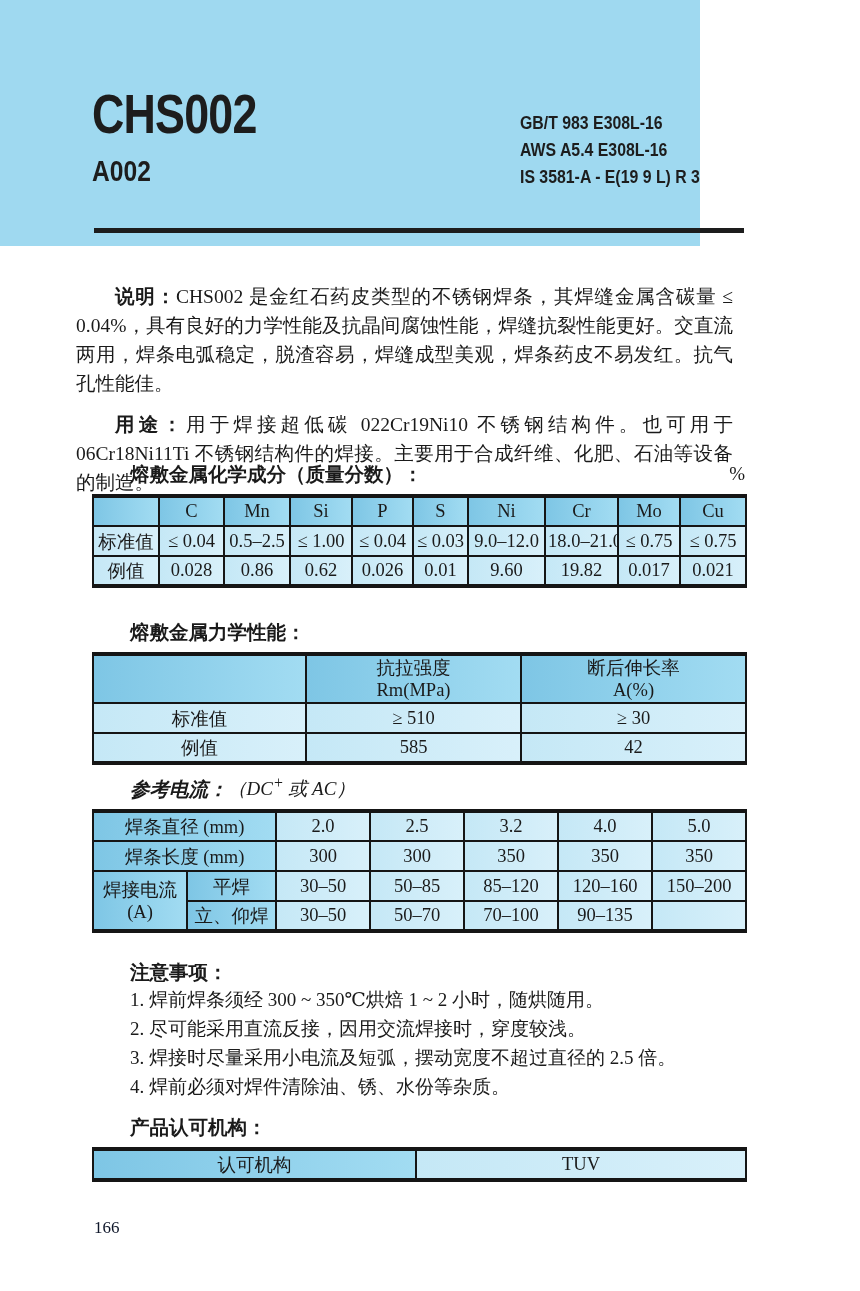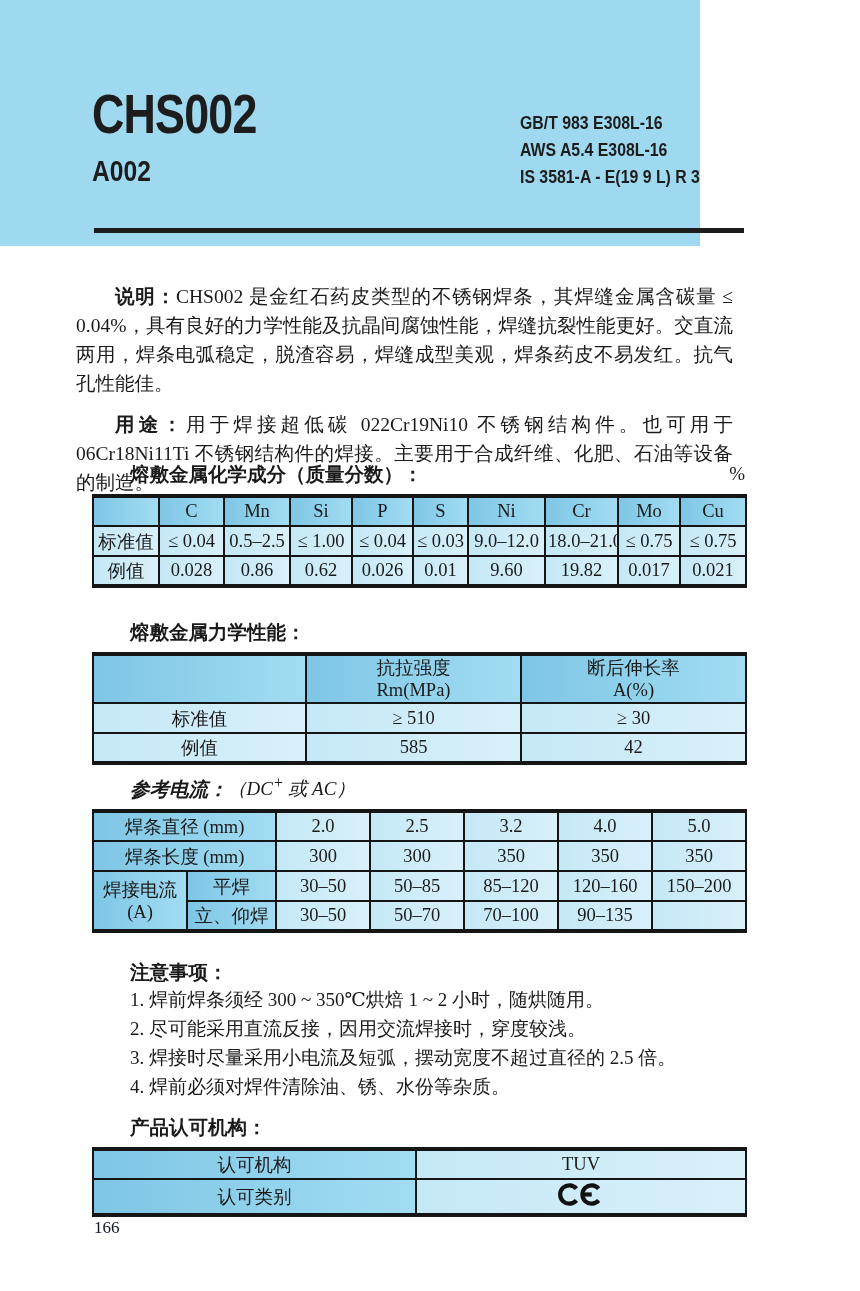--- a/index.html
+++ b/index.html
@@ -296,29 +296,17 @@
   <table class="tbl">
     <colgroup>
         <col style="width:323px">
         <col style="width:330px">
       </colgroup>
     <tbody>
         <tr>
       <th class="med">认可机构</th>
       <td class="light">TUV</td>
     </tr>
-    <tr>
-      <th class="med">认可类别</th>
-      <td class="light">
-        <span class="ce-wrap" aria-label="CE">
-          <svg width="46" height="25" viewBox="0 0 120 64" aria-hidden="true">
-            <path d="M48 16.5 A24 24 0 1 0 48 47.5" fill="none" stroke="#111111" stroke-width="11"></path>
-            <path d="M106 16.5 A24 24 0 1 0 106 47.5" fill="none" stroke="#111111" stroke-width="11"></path>
-            <path d="M64 32 H88" fill="none" stroke="#111111" stroke-width="11"></path>
-          </svg>
-        </span>
-      </td>
-    </tr>
   </tbody>
     </table>
 </div>
 
 <div class="page-number">166</div>
 
 </body></html>

